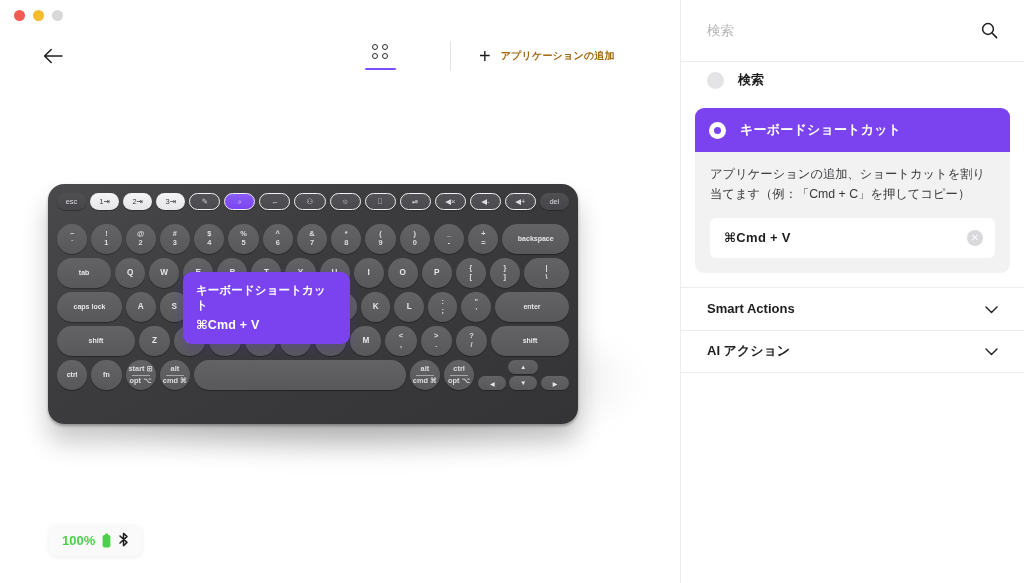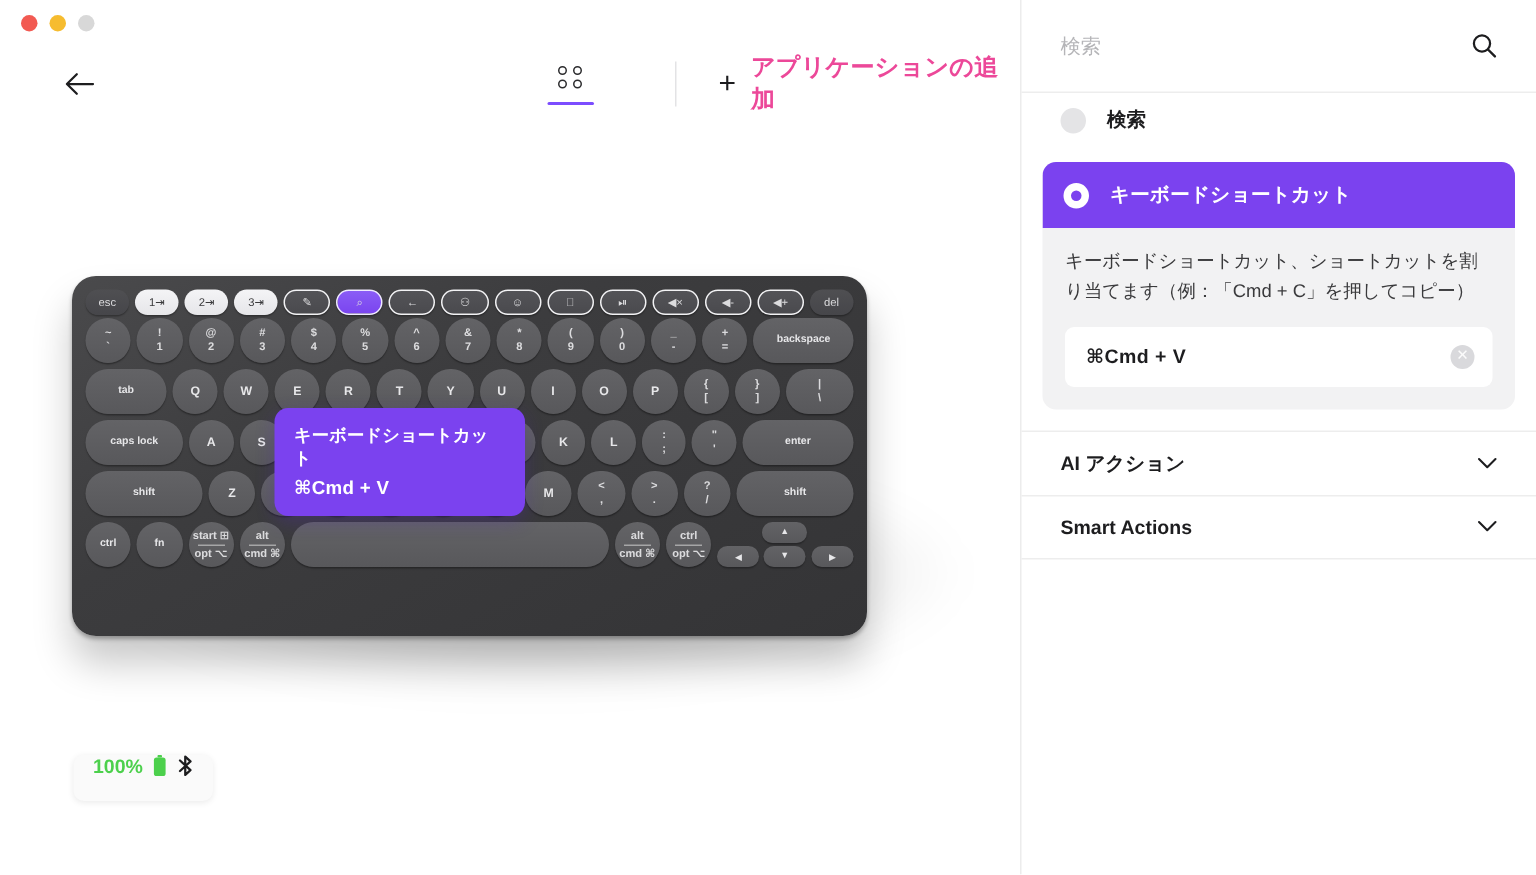--- a/index.html
+++ b/index.html
@@ -45,38 +45,38 @@
     border: 1.4px solid #2c2c2e; box-sizing: border-box;
   }
   .tab-underline {
     margin-top: 9px; width: 31px; height: 2.5px; border-radius: 2px; background: #7c4dff;
   }
   .tool-divider {
     width: 1px; height: 30px; background: #e3e3e5; margin: 0 28px 0 44px;
   }
   .add-app { display: flex; align-items: center; gap: 10px; cursor: pointer; }
   .add-plus { font-size: 20px; color: #1d1d1f; line-height: 1; font-weight: 400; }
-  .add-label { font-size: 16px; color: #ec4899; font-weight: 700; letter-spacing: .2px; }
+  .add-label { font-size: 10px; color: #a16207; font-weight: 700; letter-spacing: .2px; }
 
   
   .kb-stage { position: absolute; left: 0; top: 120px; width: 680px; height: 360px; }
   .kb-shadow {
     position: absolute; left: 60px; top: 210px; width: 580px; height: 130px;
     background: radial-gradient(ellipse at 50% 40%, rgba(0,0,0,.22) 0%, rgba(0,0,0,.10) 42%, rgba(0,0,0,0) 72%);
     filter: blur(13px);
   }
   .keyboard {
     position: absolute; left: 48px; top: 64px; width: 530px; height: 240px;
     background: linear-gradient(150deg, #4a4a4c 0%, #3c3c3e 38%, #343436 100%);
     border-radius: 16px;
     box-shadow: 0 18px 26px rgba(0,0,0,.22), 0 2px 3px rgba(0,0,0,.3);
     padding: 9px 9px;
   }
   .kb-row { display: flex; align-items: center; gap: 4px; margin-bottom: 4px; height: 20px; }
-  .kb-row.fn { height: 17px; margin-bottom: 2px; }
+  .kb-row.fn { height: 17px; margin-bottom: 14px; }
   .kb-row.r2 { height: 30px; }
   .kb-row.r3, .kb-row.r4, .kb-row.r5 { height: 30px; }
   .kb-row.r6 { height: 30px; margin-bottom: 0; }
 
   .key {
     flex: 1 1 0; height: 100%;
     background: linear-gradient(180deg, #636366 0%, #58585b 100%);
     border-radius: 999px;
     display: flex; flex-direction: column; align-items: center; justify-content: center;
     color: #e7e7e9; font-size: 8.2px; font-weight: 600;
@@ -134,23 +134,23 @@
   .kb-tooltip {
     position: absolute; left: 183px; top: 152px; width: 167px;
     background: #7b42ef; border-radius: 9px; padding: 11px 13px 12px 13px;
     color: #ffffff; box-shadow: 0 4px 12px rgba(80,40,180,.30); z-index: 5;
   }
   .kb-tooltip .t1 { font-size: 11.5px; font-weight: 700; letter-spacing: .1px; }
   .kb-tooltip .t2 { font-size: 12.5px; font-weight: 700; margin-top: 4px; letter-spacing: .2px; }
 
   
   .battery-badge {
-    position: absolute; left: 49px; top: 503px; height: 31px;
+    position: absolute; left: 49px; top: 525px; height: 31px;
     background: #fafafa; border-radius: 7px; padding: 0 13px;
-    display: flex; align-items: flex-start; gap: 7px;
+    display: flex; align-items: center; gap: 7px;
     box-shadow: 0 1px 4px rgba(0,0,0,.08);
   }
   .battery-pct { color: #4cd04c; font-size: 13px; font-weight: 700; }
   .bt-icon { font-size: 13px; color: #1d1d1f; font-weight: 700; }
 
   
   .side-pane {
     width: 344px; height: 583px; flex: 0 0 344px;
     background: #ffffff; border-left: 1px solid #ececec; position: relative;
   }
@@ -512,40 +512,40 @@
     </div>
 
     <div class="opt-card">
       <div class="opt-card-head">
         <span class="radio-sel">
             <i></i>
           </span>
         <span class="lbl">キーボードショートカット</span>
       </div>
       <div class="opt-card-body">
-        <div class="opt-desc">キーボードショートカット、ショートカットを割り当てます（例：「Cmd + C」を押してコピー）</div>
+        <div class="opt-desc">アプリケーションの追加、ショートカットを割り当てます（例：「Cmd + C」を押してコピー）</div>
         <div class="shortcut-field">
           <span class="shortcut-value">⌘Cmd + V</span>
           <span class="clear-btn">✕</span>
         </div>
       </div>
     </div>
 
     <div class="accordion">
+      <div class="acc-row">
+        <span class="acc-label">Smart Actions</span>
+        <span class="chev">
+          <svg width="13" height="8" viewBox="0 0 13 8">
+              <path d="M1 1 L6.5 6.5 L12 1" stroke="#1d1d1f" stroke-width="1.4" fill="none" stroke-linecap="round" stroke-linejoin="round"></path>
+            </svg>
+        </span>
+      </div>
       <div class="acc-row">
         <span class="acc-label">AI アクション</span>
         <span class="chev">
           <svg width="13" height="8" viewBox="0 0 13 8">
               <path d="M1 1 L6.5 6.5 L12 1" stroke="#1d1d1f" stroke-width="1.4" fill="none" stroke-linecap="round" stroke-linejoin="round"></path>
             </svg>
         </span>
       </div>
-      <div class="acc-row">
-        <span class="acc-label">Smart Actions</span>
-        <span class="chev">
-          <svg width="13" height="8" viewBox="0 0 13 8">
-              <path d="M1 1 L6.5 6.5 L12 1" stroke="#1d1d1f" stroke-width="1.4" fill="none" stroke-linecap="round" stroke-linejoin="round"></path>
-            </svg>
-        </span>
-      </div>
     </div>
   </div>
 </div>
 
 </body></html>

